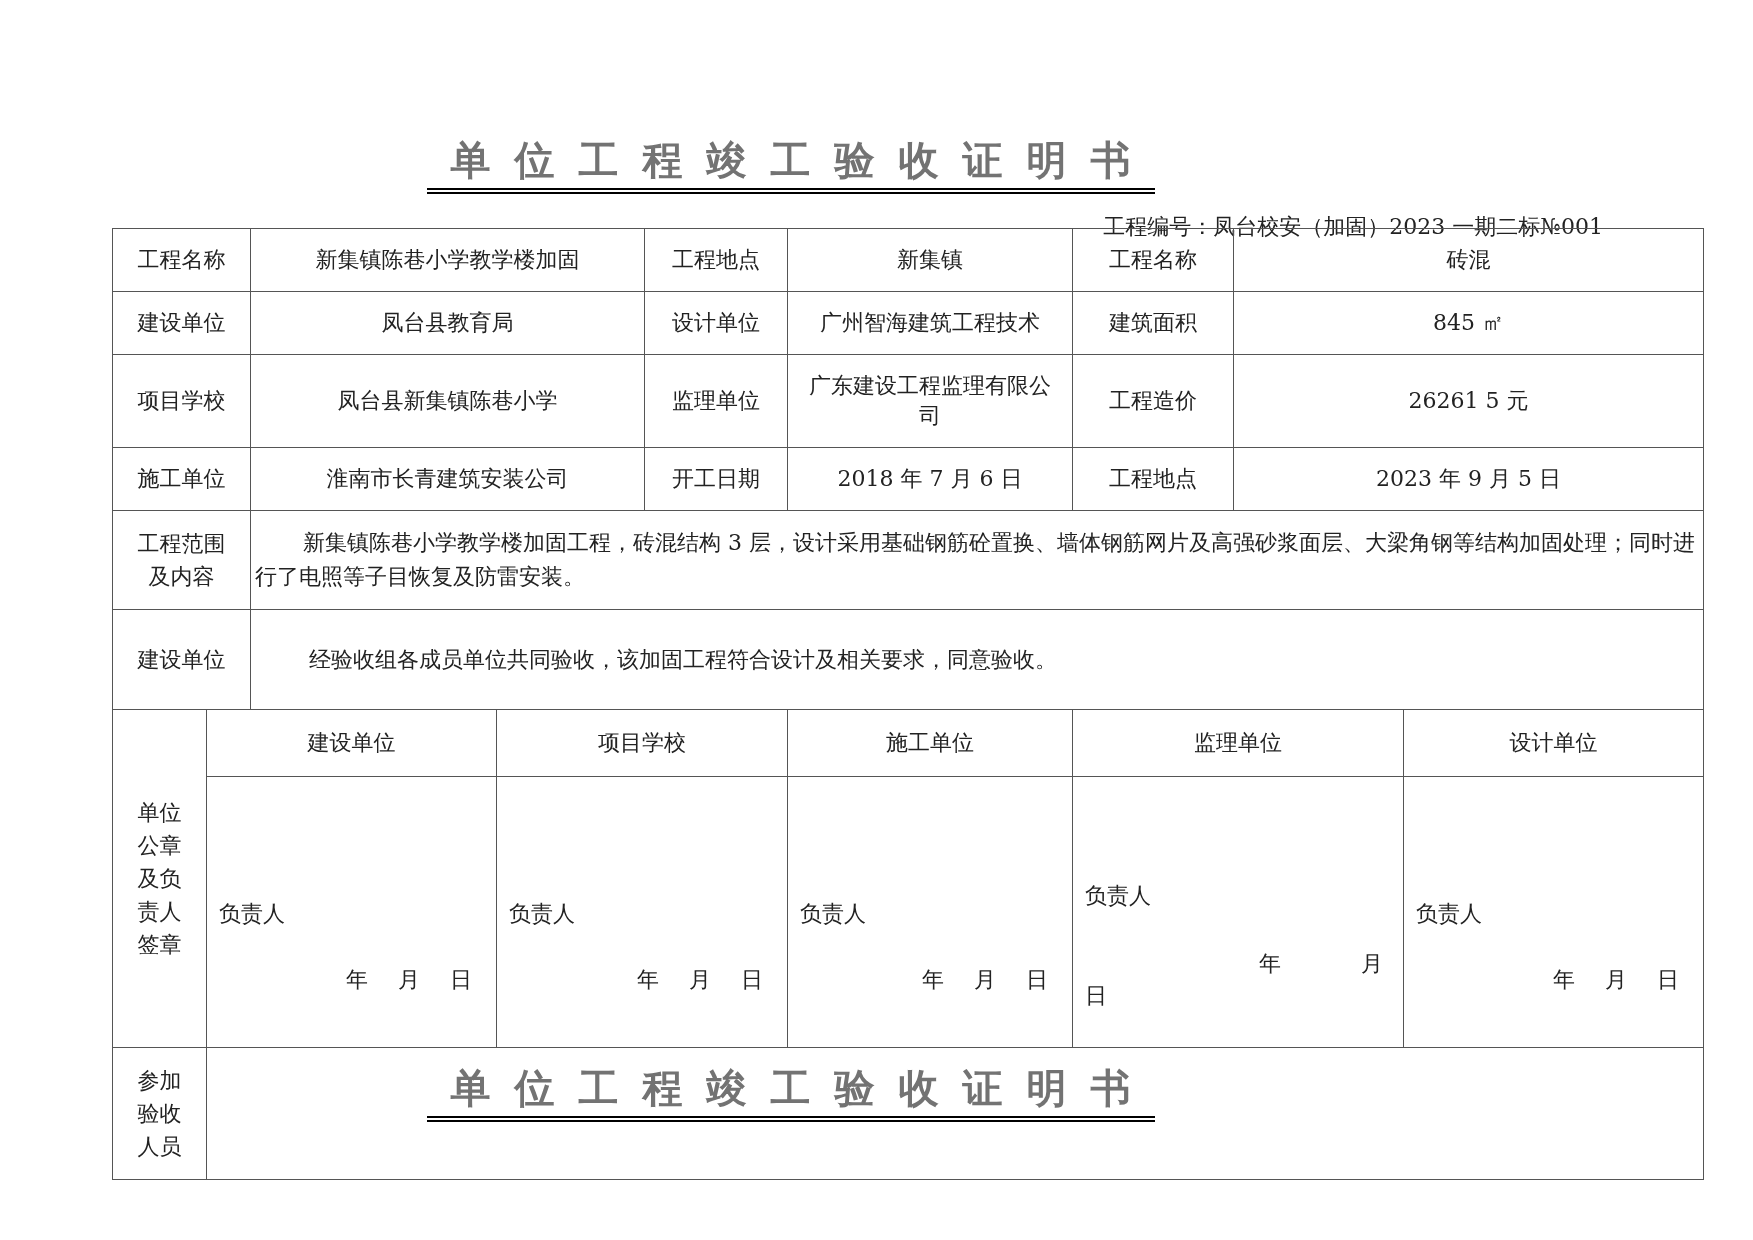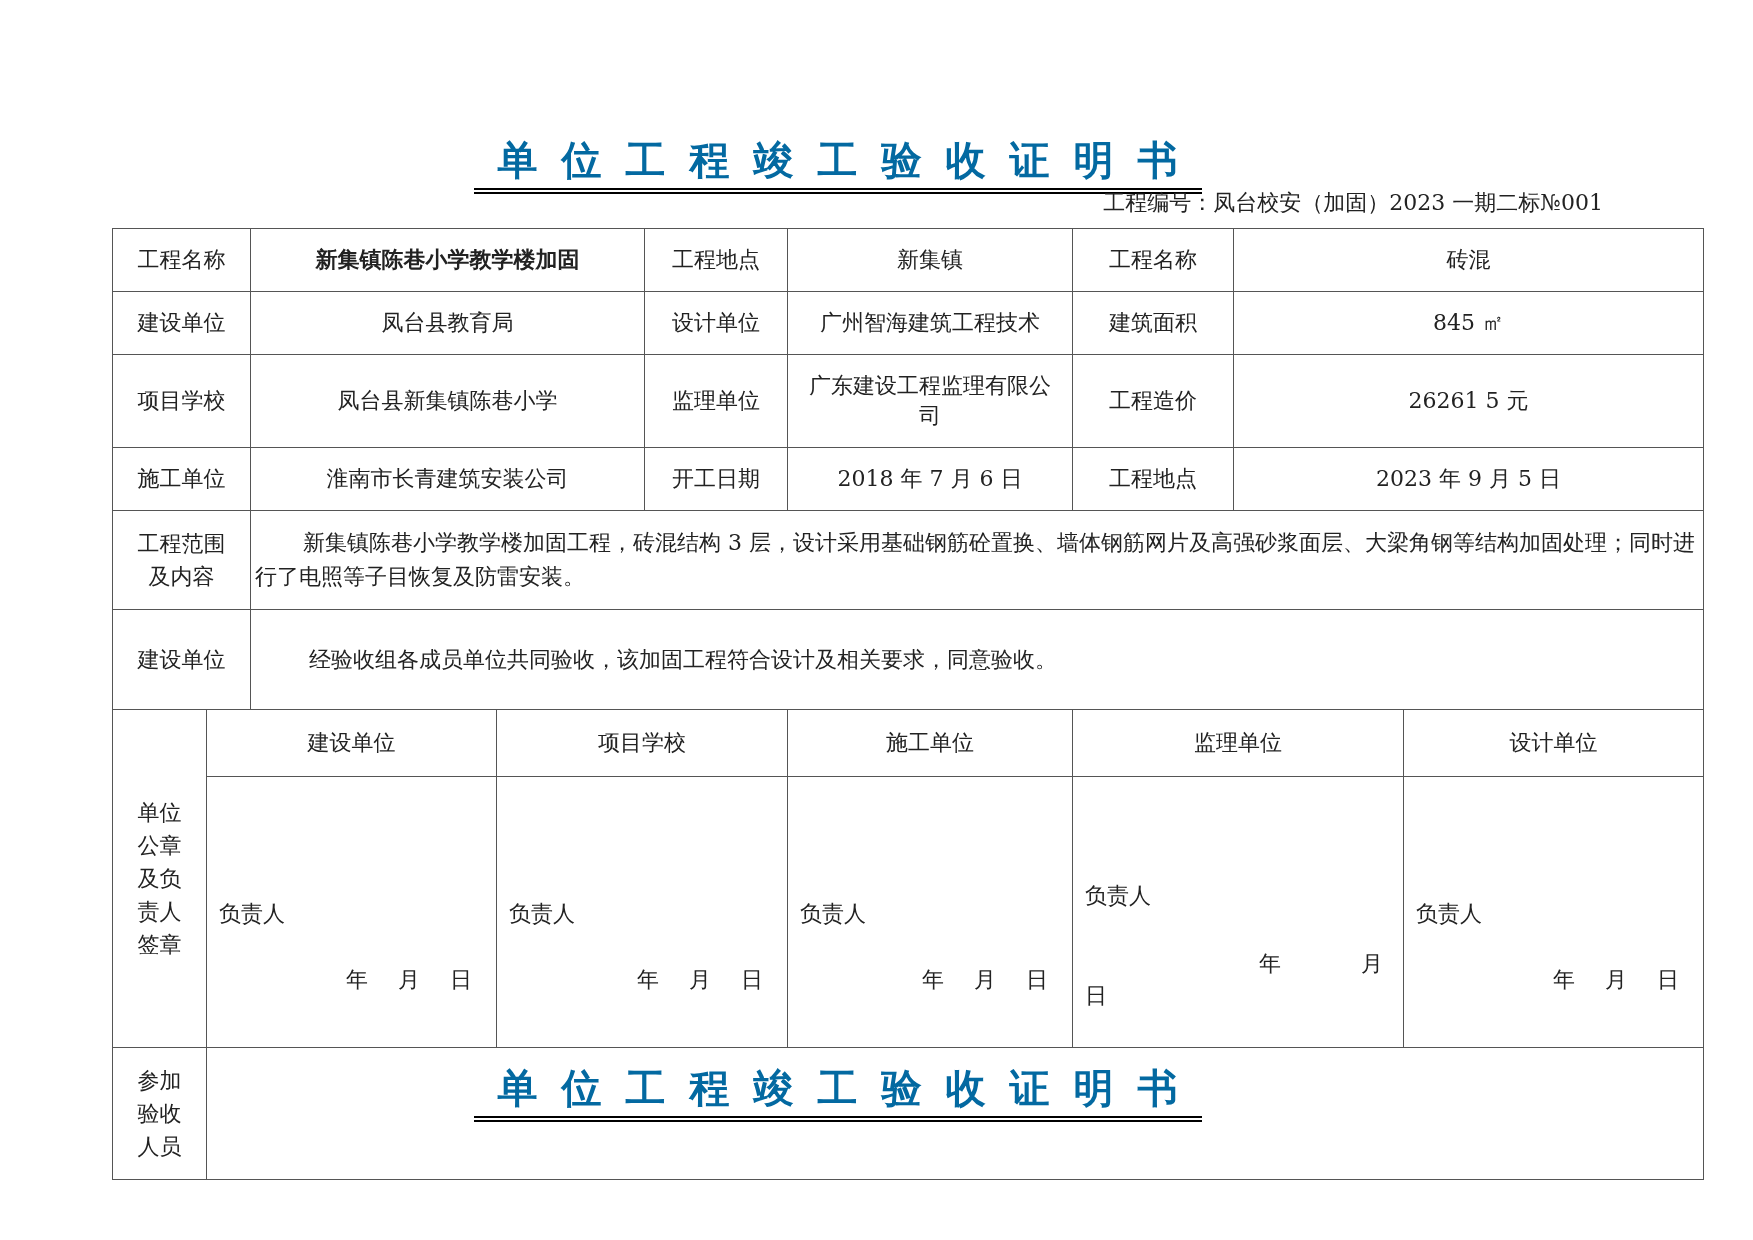--- a/index.html
+++ b/index.html
@@ -4,41 +4,41 @@
   <style>
     html, body { margin: 0; padding: 0; background: #ffffff; }
     body {
       width: 1753px; height: 1240px; position: relative; overflow: hidden;
       font-family: "DejaVu Serif", "Liberation Serif", serif;
       color: #1a1a1a;
     }
     .title {
       position: absolute; left: 0; width: 1581px; text-align: center;
       font-family: "DejaVu Sans", "Liberation Sans", sans-serif;
-      font-weight: bold; font-size: 40px; letter-spacing: 24px; color: #0369a1; margin-left: 47px;
+      font-weight: bold; font-size: 40px; letter-spacing: 24px; color: #737373;
     }
     .title span {
       display: inline-block; padding-left: 24px;
       border-bottom: 6px double #000; line-height: 52px; padding-bottom: 2px;
     }
     .title.t1 { top: 134px; }
     .title.t2 { top: 1062px; }
     .proj-no {
-      position: absolute; top: 188px; right: 150px;
+      position: absolute; top: 212px; right: 150px;
       font-size: 22px; color: #222;
     }
     table.main {
       position: absolute; left: 112px; top: 228px; width: 1521px;
       border-collapse: collapse; table-layout: fixed;
     }
     table.main td {
       border: 1.5px solid #555; font-size: 22px; text-align: center;
       vertical-align: middle; padding: 16px; color: #222;
     }
-    .bold { font-weight: bold; color: #111; }
+    .bold { font-weight: normal; color: #111; }
     .small { font-size: 19px; }
     .para {
       text-align: left !important; padding: 4px 4px !important;
       line-height: 34px; text-indent: 48px;
     }
     .opinion { text-align: left !important; padding-left: 58px !important; }
     .vlabel { line-height: 33px; }
     .sig-cell { position: relative; height: 238px; }
     .sig-person { position: absolute; left: 12px; top: 122px; }
     .sig-date { position: absolute; right: 24px; top: 188px; word-spacing: 20px; }

